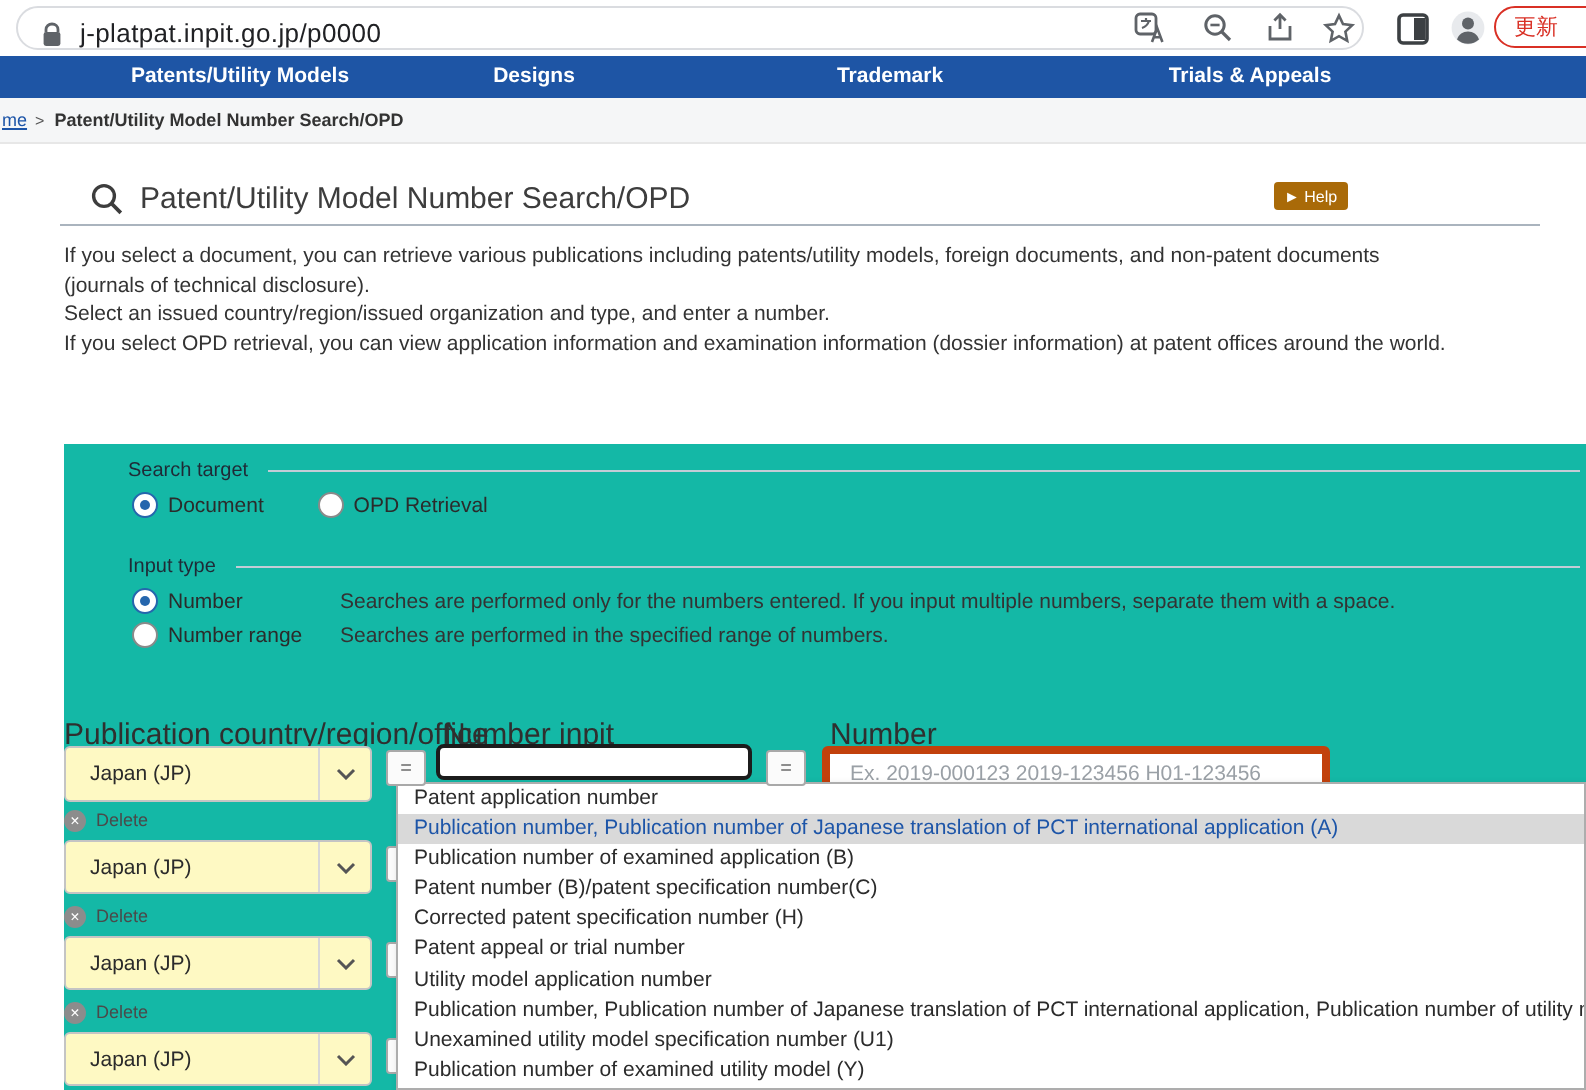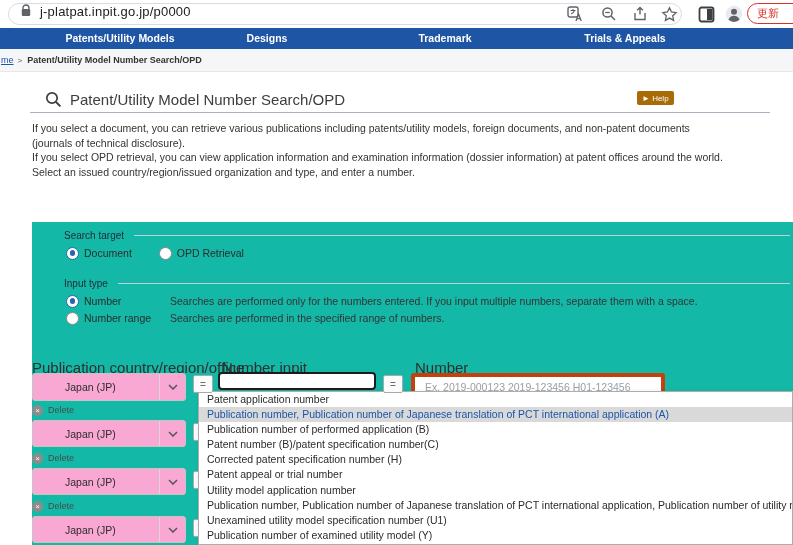--- a/index.html
+++ b/index.html
@@ -7,21 +7,21 @@
   body {
     position:relative;
     font-family:"Liberation Sans","DejaVu Sans",sans-serif;
     background:#ffffff; color:#333;
   }
   
   .chrome { position:absolute; left:0; top:0; width:793px; height:28px; background:#fff; }
   .omnibox {
     position:absolute; left:8px; top:3px; width:674px; height:22px;
     border:1px solid #dadce0; border-radius:12px; background:#fff;
-    display:flex; align-items:flex-start;
+    display:flex; align-items:flex-end;
   }
   .omnibox .url { font-size:13px; color:#202124; margin-left:8px; letter-spacing:.2px; }
   .chrome-icon { position:absolute; top:5px; width:18px; height:18px; display:flex; align-items:center; justify-content:center; }
   .refresh-pill {
     position:absolute; left:747px; top:3px; width:60px; height:21px;
     border:1.5px solid #d93025; border-radius:11px; color:#d93025;
     font-size:11px; display:flex; align-items:center; padding-left:9px; background:#fff;
   }
   
   .nav { position:absolute; left:0; top:28px; width:793px; height:21px; background:#1e55a5; }
@@ -67,23 +67,23 @@
   .radio-row { position:absolute; font-size:10.5px; color:#2b2b2b; white-space:nowrap; }
   .radio-row .rlbl { margin-left:5px; vertical-align:middle; }
   .radio-row .rdesc { position:absolute; left:104px; top:1px; color:#333; }
   .qchip {
     display:inline-block; width:13px; height:13px; background:#c8851a; color:#fff;
     font-size:9px; font-weight:bold; text-align:center; line-height:13px;
     border-radius:2px; margin-left:6px; vertical-align:-2px;
   }
   .colhead { position:absolute; font-size:15px; color:#2f2f2f; white-space:nowrap; }
   .cselect {
-    position:absolute; left:32px; width:154px; height:28px; background:#f9a8d4;
+    position:absolute; left:32px; width:154px; height:28px; background:#fef9c3;
     border:1px solid #c4c4c4; border-radius:3px; display:flex; align-items:center;
-    font-size:10.5px; color:#2b2b2b;padding-left:20px;
+    font-size:10.5px; color:#2b2b2b;
   }
   .cselect .val { margin-left:12px; flex:1; }
   .cselect .chev {
     width:26px; height:100%; border-left:1px solid #d8d8d8;
     display:flex; align-items:center; justify-content:center;
   }
   .handle {
     position:absolute; width:20px; height:18px; background:#fbfbfb;
     border:1px solid #a9a9a9; border-radius:2px; font-size:10px; color:#6e6e6e;
     display:flex; align-items:center; justify-content:center;
@@ -192,22 +192,22 @@
         <circle cx="7" cy="7" r="5.2" fill="none" stroke="#3d3d3d" stroke-width="1.7"></circle>
         <line x1="11" y1="11" x2="15.4" y2="15.4" stroke="#3d3d3d" stroke-width="1.9"></line>
       </svg>
   </span>
   <h1>Patent/Utility Model Number Search/OPD</h1>
   <span class="help-chip">► Help</span>
 </div>
 
 <div class="desc">
   <p>If you select a document, you can retrieve various publications including patents/utility models, foreign documents, and non-patent documents (journals of technical disclosure).</p>
+  <p>Select an issued country/region/issued organization and type, and enter a number.</p>
   <p>If you select OPD retrieval, you can view application information and examination information (dossier information) at patent offices around the world.</p>
-  <p>Select an issued country/region/issued organization and type, and enter a number.</p>
 </div>
 
 <div class="panel">
 
   <div class="sect" style="top:8px;">
     <span class="lbl">Search target</span>
     <span class="line"></span>
   </div>
   <div class="radio-row" style="left:34px; top:24px;">
     <span class="radio sel"></span><span class="rlbl">Document</span>
@@ -283,21 +283,21 @@
       <svg width="10" height="6" viewBox="0 0 10 6">
         <polyline points="1,1 5,5 9,1" fill="none" stroke="#555" stroke-width="1.5"></polyline>
       </svg>
     </span>
 </div>
 <div class="handle" style="left:193px; top:519px; z-index:15;">=</div>
 
 <div class="dropdown">
   <div class="opt">Patent application number</div>
   <div class="opt hl">Publication number, Publication number of Japanese translation of PCT international application (A)</div>
-  <div class="opt">Publication number of performed application (B)</div>
+  <div class="opt">Publication number of examined application (B)</div>
   <div class="opt">Patent number (B)/patent specification number(C)</div>
   <div class="opt">Corrected patent specification number (H)</div>
   <div class="opt">Patent appeal or trial number</div>
   <div class="opt">Utility model application number</div>
   <div class="opt">Publication number, Publication number of Japanese translation of PCT international application, Publication number of utility model application (U)</div>
   <div class="opt">Unexamined utility model specification number (U1)</div>
   <div class="opt">Publication number of examined utility model (Y)</div>
   <div class="opt">Utility model registration number (Y)/utility model specification number (Z)</div>
 </div>
 

